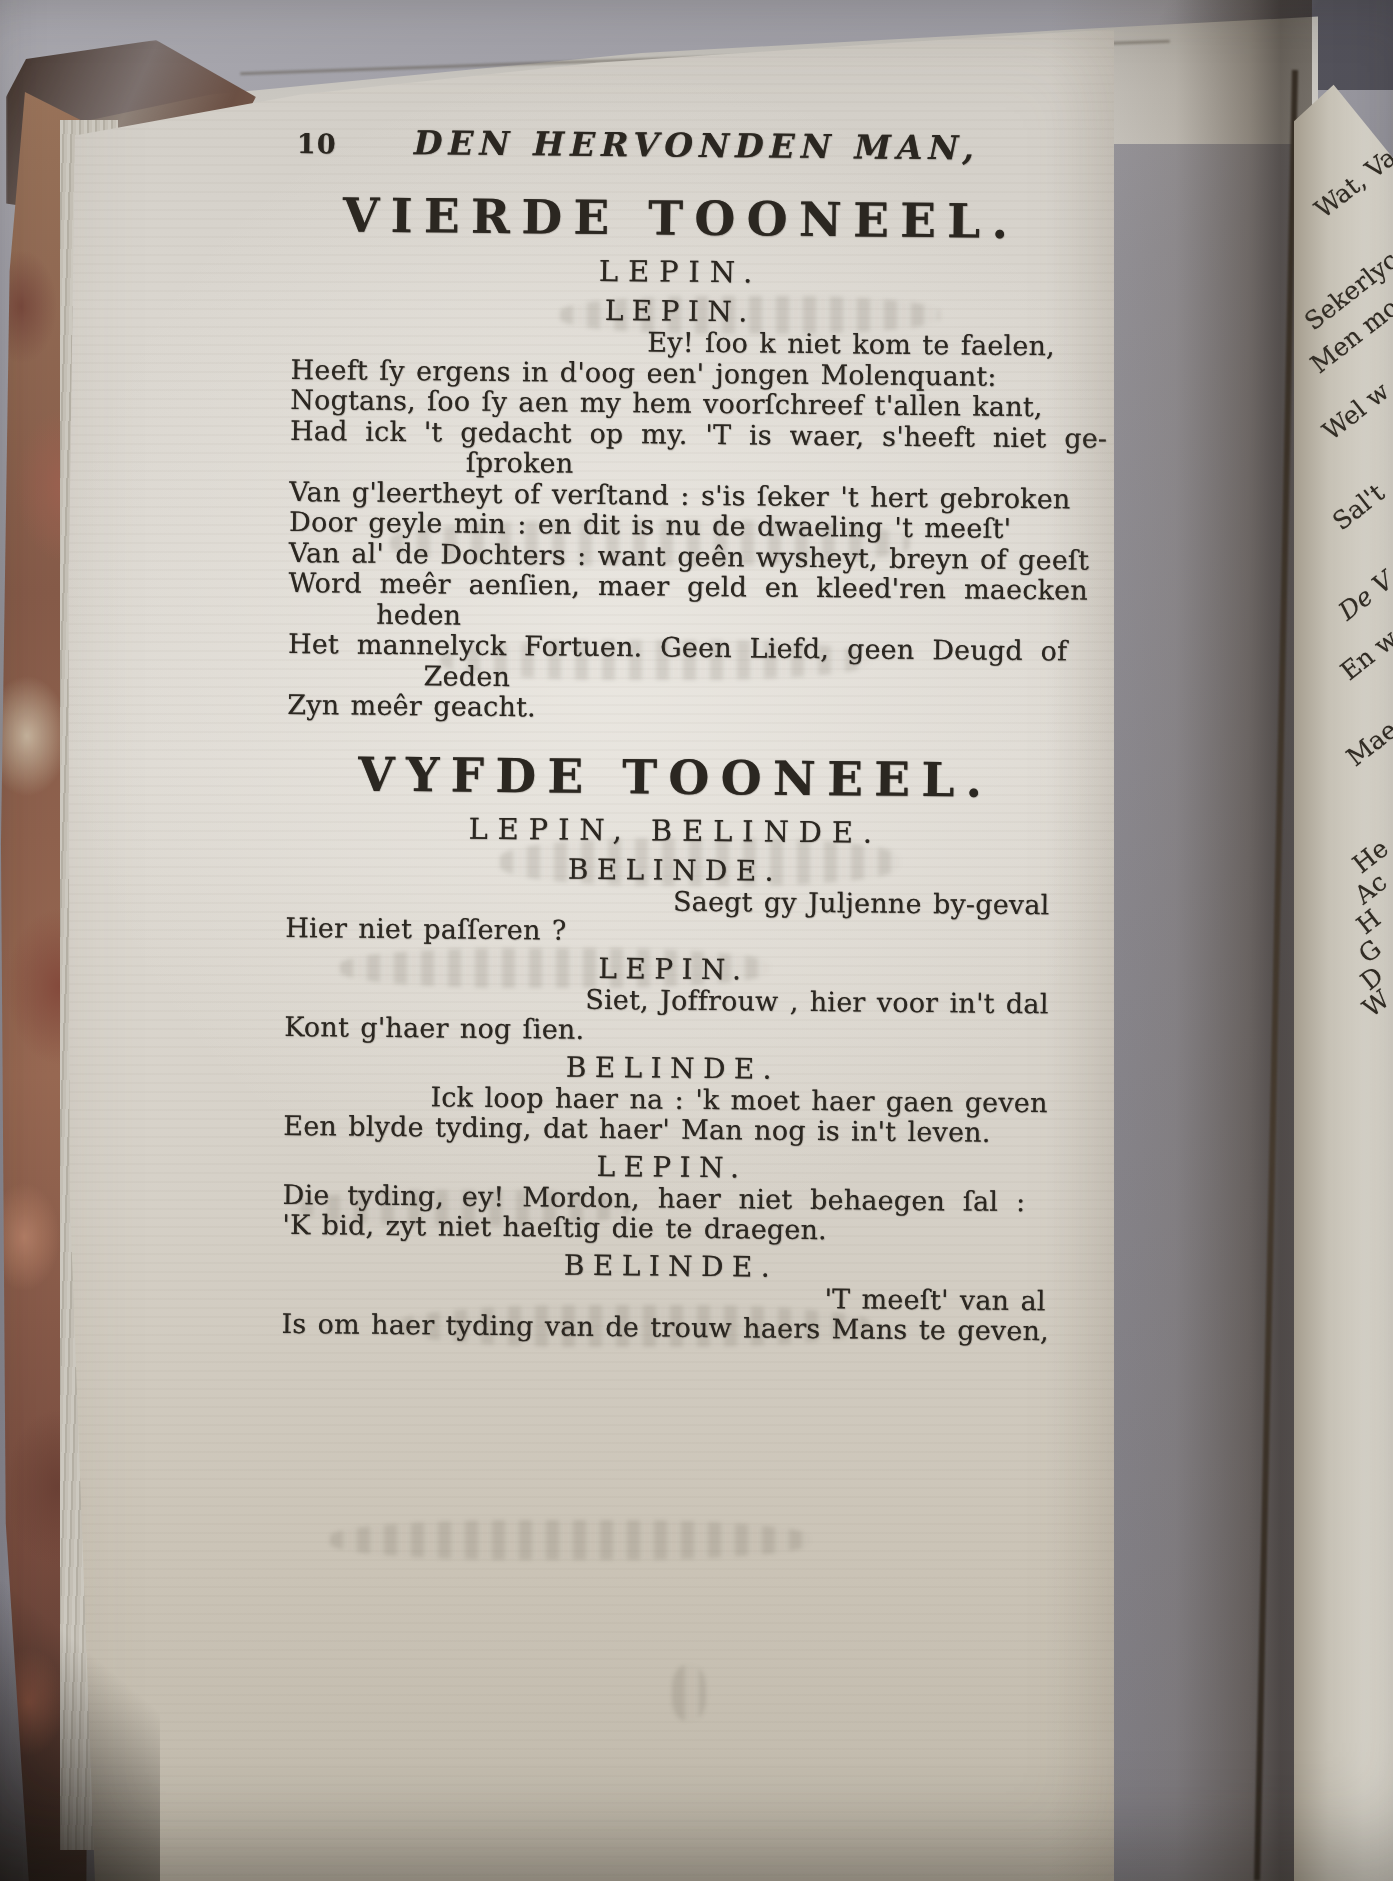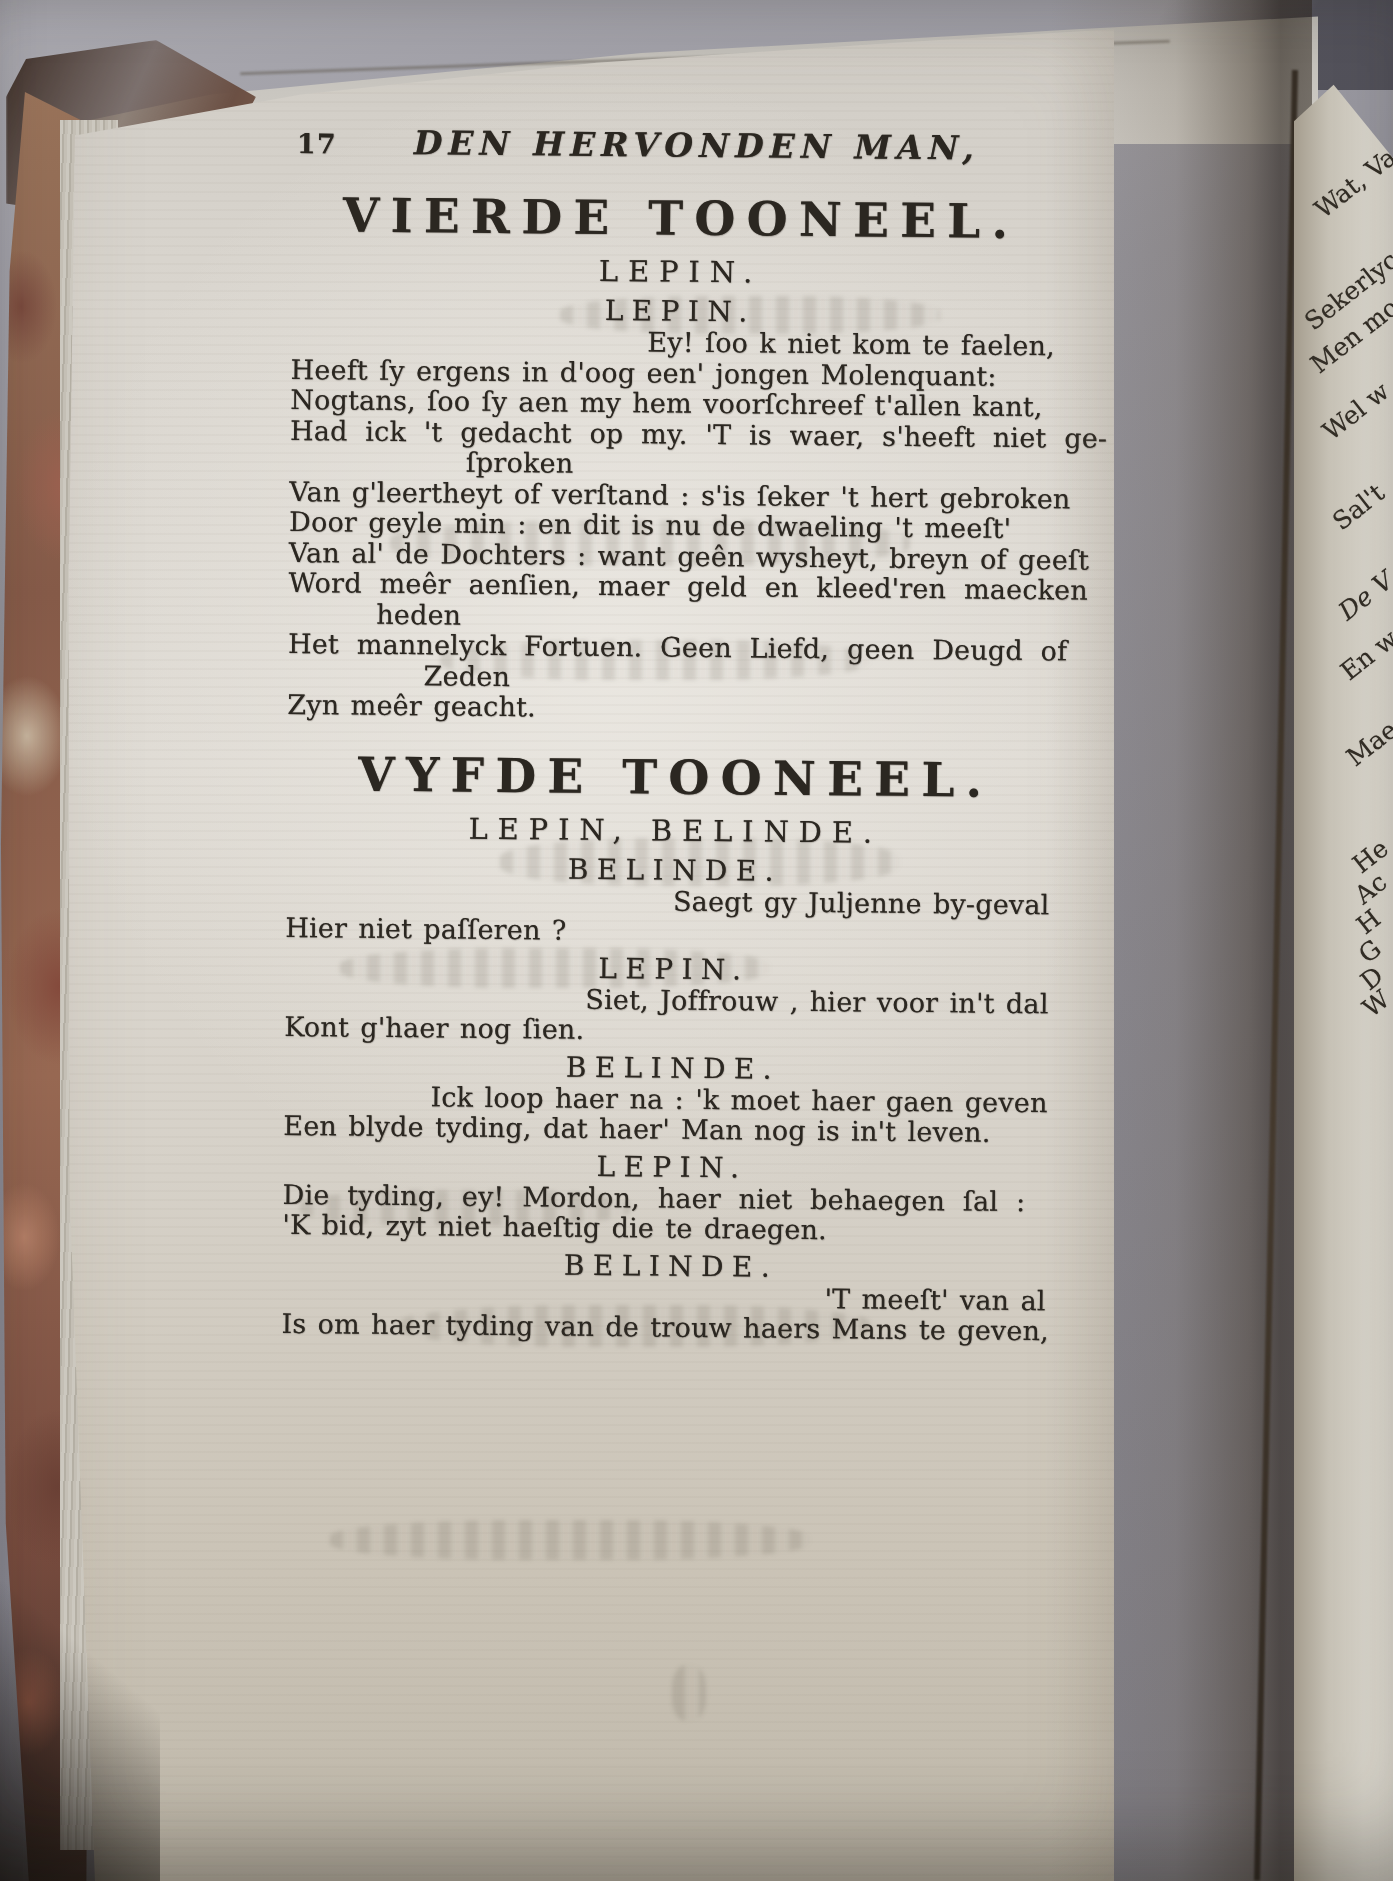--- a/index.html
+++ b/index.html
@@ -114,21 +114,21 @@
   <div class="smudge" style="left:440px;top:640px;width:430px;height:40px;"></div>
   <div class="smudge" style="left:500px;top:838px;width:400px;height:48px;"></div>
   <div class="smudge" style="left:340px;top:948px;width:430px;height:40px;"></div>
   <div class="smudge" style="left:300px;top:1190px;width:330px;height:36px;"></div>
   <div class="smudge" style="left:400px;top:1305px;width:470px;height:42px;"></div>
   <div class="smudge" style="left:330px;top:1520px;width:480px;height:40px;"></div>
   <div class="smudge" style="left:672px;top:1665px;width:34px;height:56px;"></div>
 
   <div class="text-column">
     <div class="page-header">
-      <span class="page-num">17</span>
+      <span class="page-num">10</span>
       <span>DEN HERVONDEN MAN,</span>
     </div>
 
   <div class="scene_heading">VIERDE TOONEEL.</div>
       <div class="cast">LEPIN.</div>
       <div class="speaker">LEPIN.</div>
       <div class="line right">Ey! ſoo k niet kom te faelen,</div>
       <div class="line">Heeft ſy ergens in d'oog een' jongen Molenquant:</div>
       <div class="line">Nogtans, ſoo ſy aen my hem voorſchreef t'allen kant,</div>
       <div class="line wide">Had ick 't gedacht op my. 'T is waer, s'heeft niet ge-</div>

